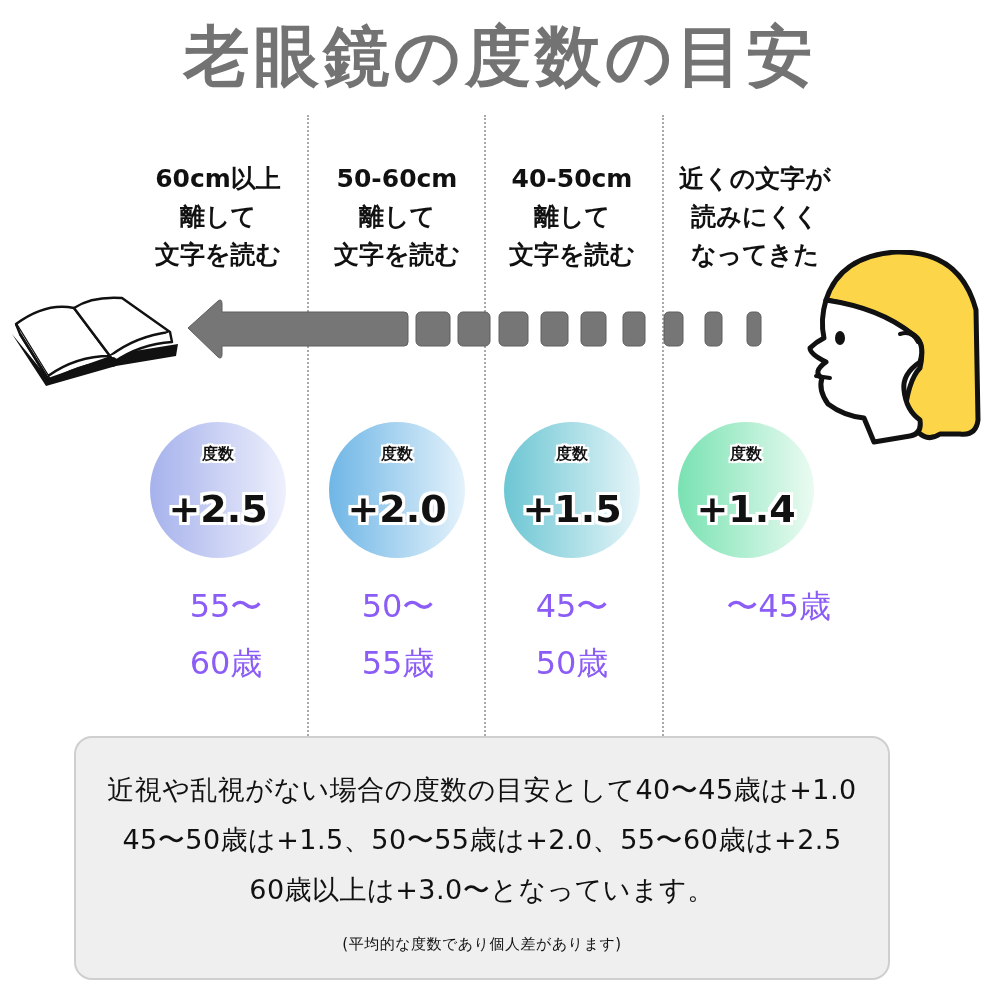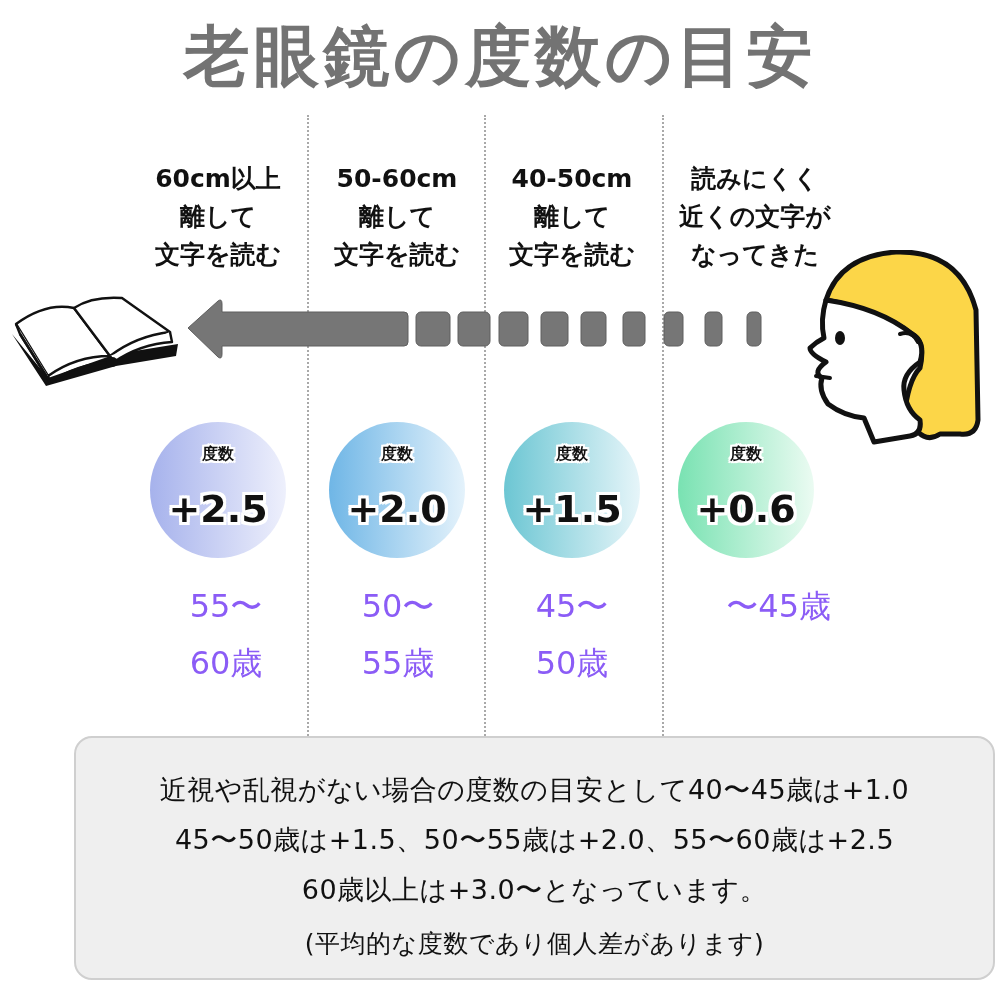--- a/index.html
+++ b/index.html
@@ -36,29 +36,29 @@
     .circle .val {
       font-size: 38px; font-weight: bold; color: #111; line-height: 46px;
       text-shadow: 0 0 4px #fff, 3px 0 0 #fff, -3px 0 0 #fff, 0 3px 0 #fff, 0 -3px 0 #fff, 3px 3px 0 #fff, -3px -3px 0 #fff, 3px -3px 0 #fff, -3px 3px 0 #fff;
       margin-top: 20px;
     }
     .age {
       position: absolute; top: 578px; width: 170px; margin-left: -85px;
       text-align: center; font-size: 32px; line-height: 57px; color: #8b5cf6;
     }
     .note-box {
-      position: absolute; left: 74px; top: 736px; width: 921px; height: 244px;
+      position: absolute; left: 74px; top: 736px; width: 816px; height: 244px;
       background: #efefef; border: 2px solid #cfcfcf; border-radius: 18px;
       box-sizing: border-box;
     }
     .note-line {
       position: absolute; left: 0; width: 100%; text-align: center;
       font-size: 27px; color: #111; line-height: 40px; letter-spacing: 0.5px;
     }
-    .note-small { font-size: 25px; }
+    .note-small { font-size: 15px; }
     svg { position: absolute; }
   </style>
 </head>
 <body>
 
 <div class="title">老眼鏡の度数の目安</div>
 
 <div class="divider" style="left:307px;"></div>
 <div class="divider" style="left:484px;"></div>
 <div class="divider" style="left:662px;"></div>
@@ -72,22 +72,22 @@
   <div>50-60cm</div>
   <div>離して</div>
   <div>文字を読む</div>
 </div>
 <div class="distance" style="left:572px;">
   <div>40-50cm</div>
   <div>離して</div>
   <div>文字を読む</div>
 </div>
 <div class="distance" style="left:755px;">
+  <div>近くの文字が</div>
   <div>読みにくく</div>
-  <div>近くの文字が</div>
   <div>なってきた</div>
 </div>
 
 <svg style="left:6px; top:294px;" width="176" height="96" viewBox="0 0 176 96">
 
   <path d="M6 40 L40 92 L110 72 L170 62 L172 50 L110 60 L42 84 Z" fill="#111"></path>
 
   <path d="M10 30 Q40 8 68 14 L104 62 Q70 62 42 82 Z" fill="#fff" stroke="#111" stroke-width="2.4" stroke-linejoin="round"></path>
   <path d="M10 30 L14 40 L44 88 L42 82" fill="#fff" stroke="#111" stroke-width="2.4" stroke-linejoin="round"></path>
   <path d="M14 40 L44 88 Q72 70 104 68" fill="none" stroke="#111" stroke-width="2.4"></path>
@@ -132,21 +132,21 @@
 <div class="circle" style="left:397px; background:linear-gradient(90deg,#6fb6e6,#e4f2fb);">
   <div class="lbl">度数</div>
   <div class="val">+2.0</div>
 </div>
 <div class="circle" style="left:572px; background:linear-gradient(90deg,#6cc6d3,#e6f5f9);">
   <div class="lbl">度数</div>
   <div class="val">+1.5</div>
 </div>
 <div class="circle" style="left:746px; background:linear-gradient(90deg,#79e2b2,#ebfbf2);">
   <div class="lbl">度数</div>
-  <div class="val">+0.6</div>
+  <div class="val">+1.4</div>
 </div>
 
 <div class="age" style="left:226px;">
   <div>55〜</div>
   <div>60歳</div>
 </div>
 <div class="age" style="left:398px;">
   <div>50〜</div>
   <div>55歳</div>
 </div>

